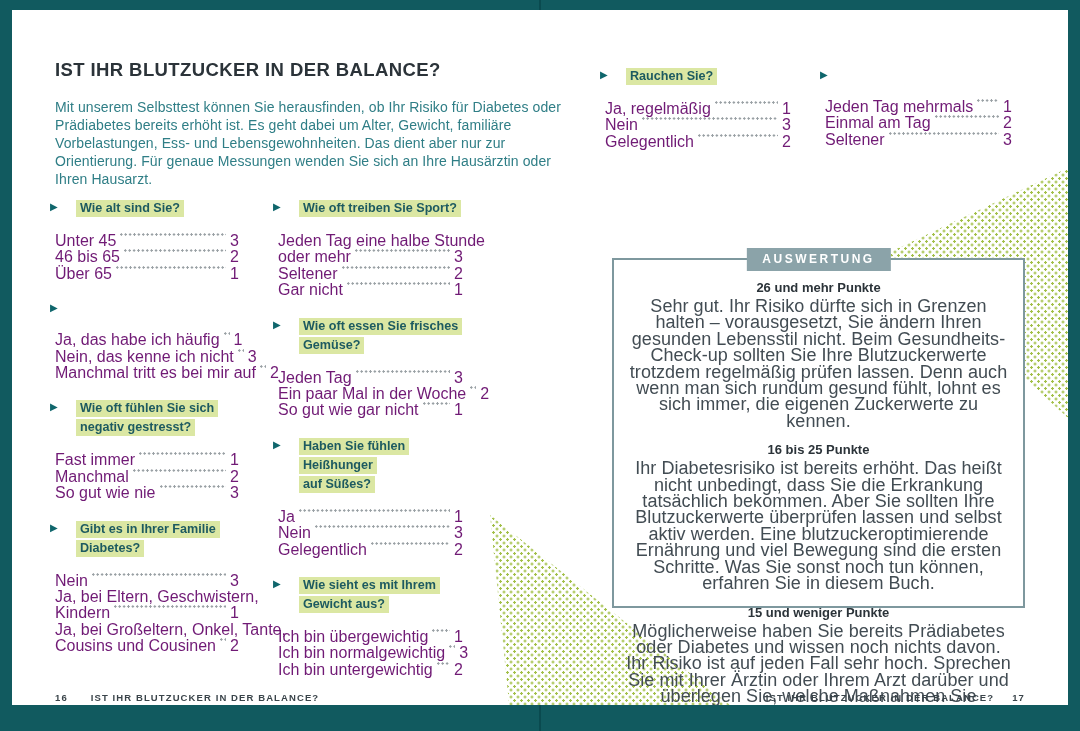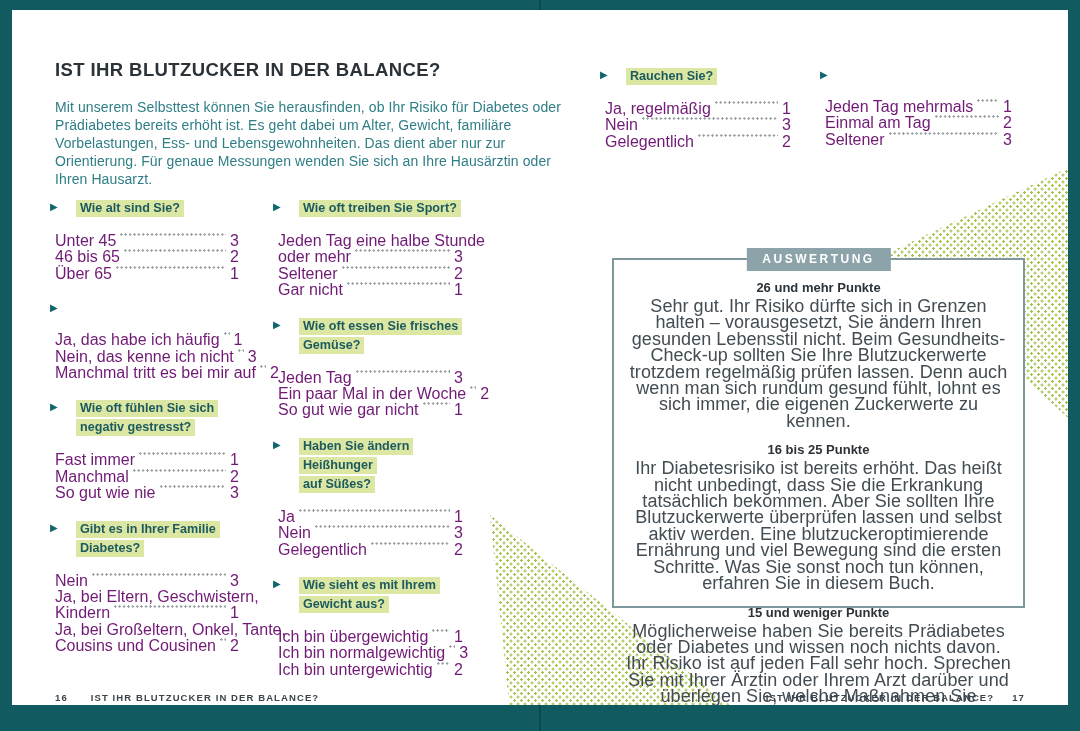--- a/index.html
+++ b/index.html
@@ -245,21 +245,21 @@
           <div class="a-row">
             <span class="a-label">So gut wie gar nicht</span>
             <span class="a-leader"></span>
             <span class="a-points">1</span>
           </div>
         </div>
       </div>
       <div class="q-block">
         <div class="q-head">
           <span class="q-arrow">▶</span>
-          <span class="q-text"><span class="q-hl">Haben Sie ändern Heißhunger
+          <span class="q-text"><span class="q-hl">Haben Sie fühlen Heißhunger
 auf Süßes?</span></span>
         </div>
         <div class="q-rows">
           <div class="a-row">
             <span class="a-label">Ja</span>
             <span class="a-leader"></span>
             <span class="a-points">1</span>
           </div>
           <div class="a-row">
             <span class="a-label">Nein</span>

